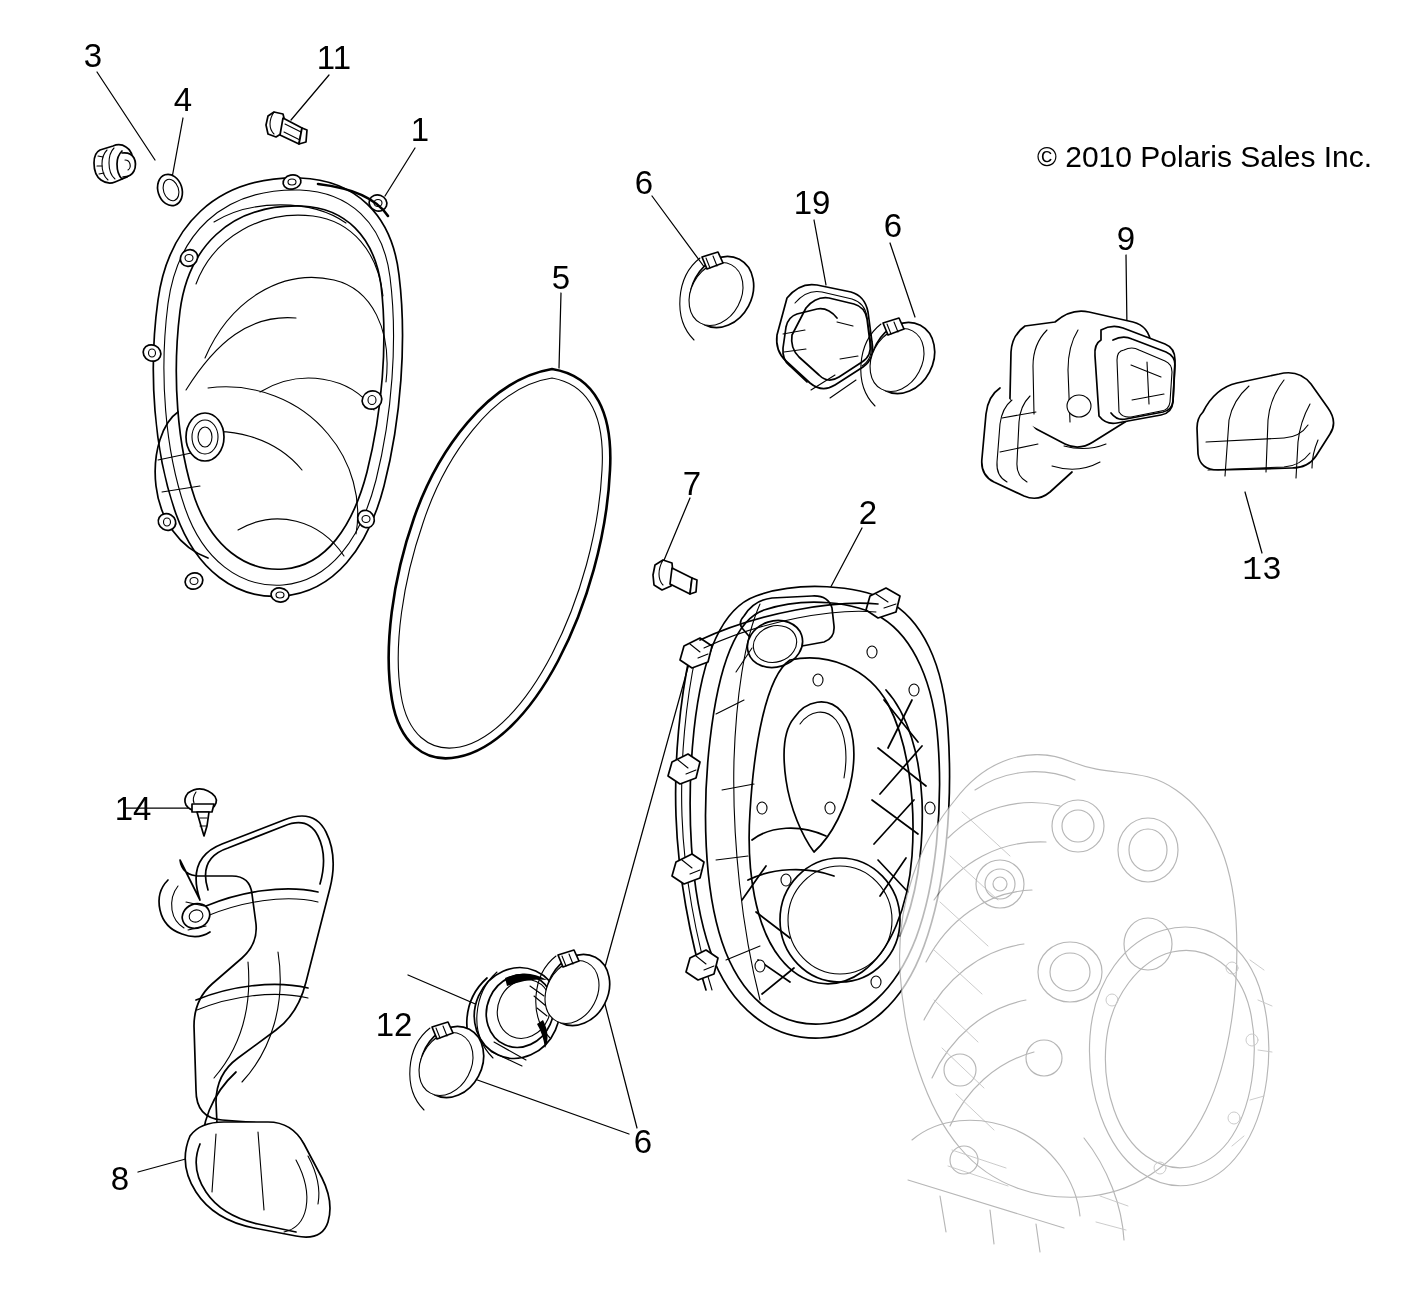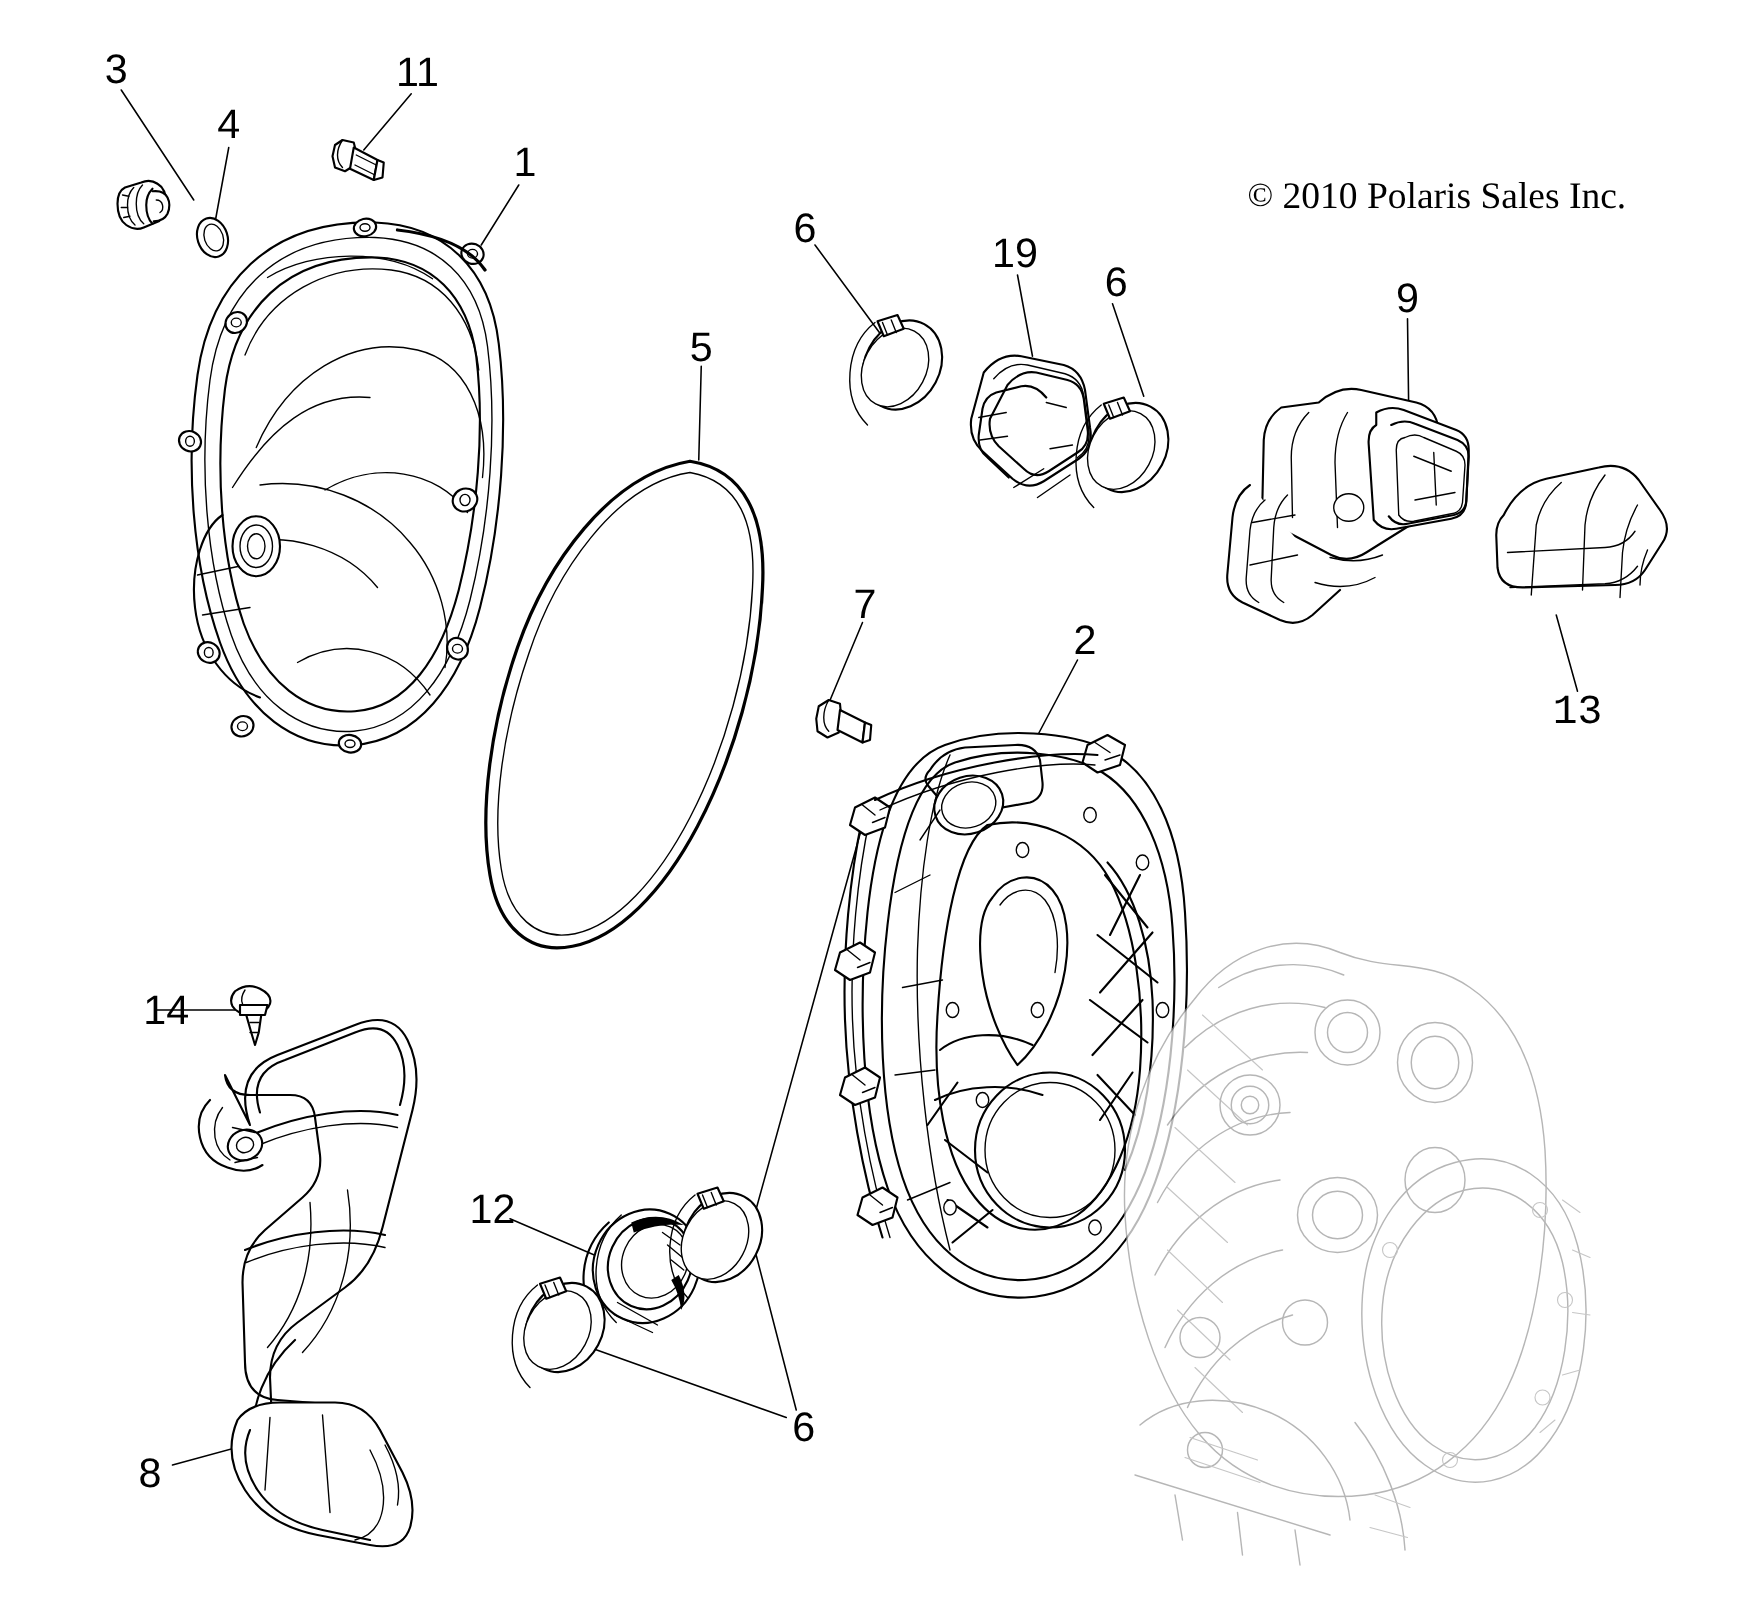--- a/index.html
+++ b/index.html
@@ -29,23 +29,23 @@
     font-family: "Liberation Sans", sans-serif;
     font-size: 33px;
     color: #000000;
     line-height: 1;
     white-space: nowrap;
     transform: translate(-50%, -50%);
     user-select: none;
   }
   #copyright-notice {
     position: absolute;
-    left: 998px;
+    left: 1037px;
     top: 140px;
-    font-family: Liberation Serif, serif;
+    font-family: Liberation Sans, sans-serif;
     font-size: 30px;
     color: #000000;
     white-space: nowrap;
   }
   #copyright-notice .csym {
     font-size: 27px;
     vertical-align: 1px;
   }
   
   .ln   { fill: none; stroke: #000; stroke-width: 1.7; stroke-linecap: round; stroke-linejoin: round; }
@@ -520,18 +520,18 @@
       <div class="callout-label" style="left: 420px; top: 129px;">1</div>
       <div class="callout-label" style="left: 644px; top: 182px;">6</div>
       <div class="callout-label" style="left: 812px; top: 202px;">19</div>
       <div class="callout-label" style="left: 893px; top: 225px;">6</div>
       <div class="callout-label" style="left: 1126px; top: 238px;">9</div>
       <div class="callout-label" style="left: 561px; top: 277px;">5</div>
       <div class="callout-label" style="left: 692px; top: 483px;">7</div>
       <div class="callout-label" style="left: 868px; top: 512px;">2</div>
       <div class="callout-label" style="left: 1262px; top: 570px; font-family: Liberation Mono, monospace;">13</div>
       <div class="callout-label" style="left: 105px; top: 808px; margin-left: 28px;">14</div>
-      <div class="callout-label" style="left: 394px; top: 967px;">12</div>
+      <div class="callout-label" style="left: 394px; top: 1024px;">12</div>
       <div class="callout-label" style="left: 643px; top: 1141px;">6</div>
       <div class="callout-label" style="left: 120px; top: 1178px;">8</div>
     </div>
 
 </div>
 
 </body></html>

